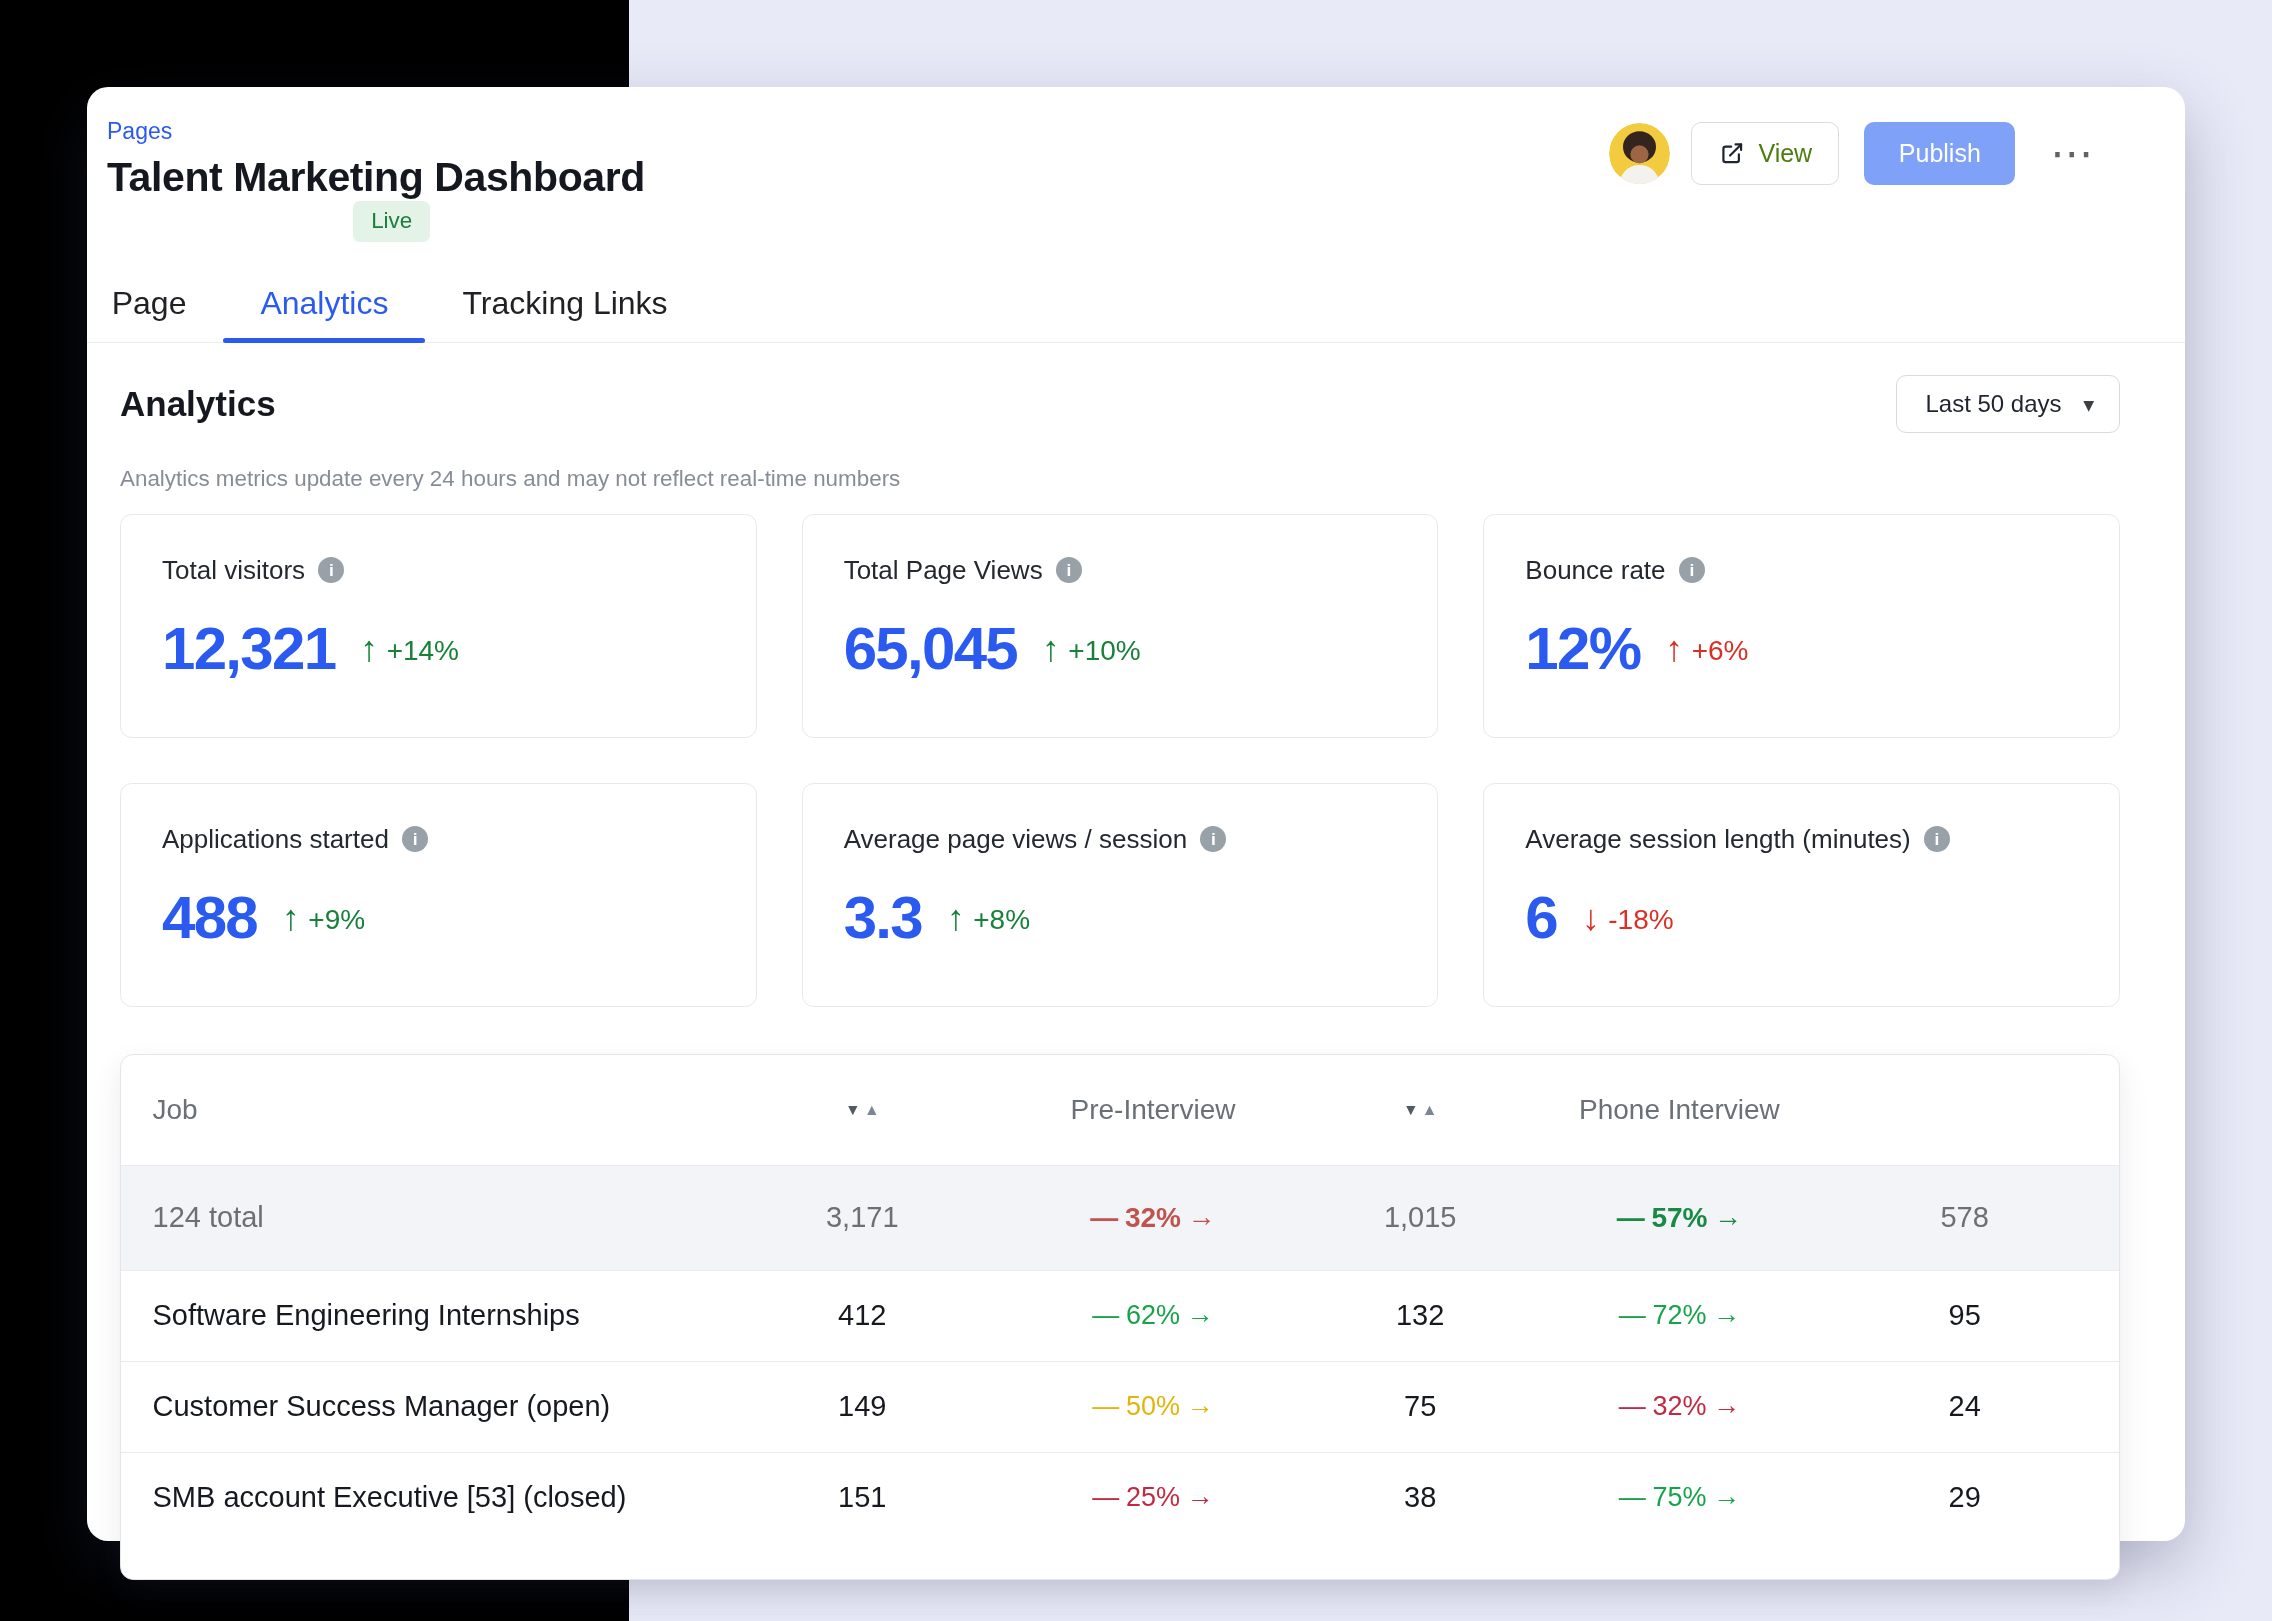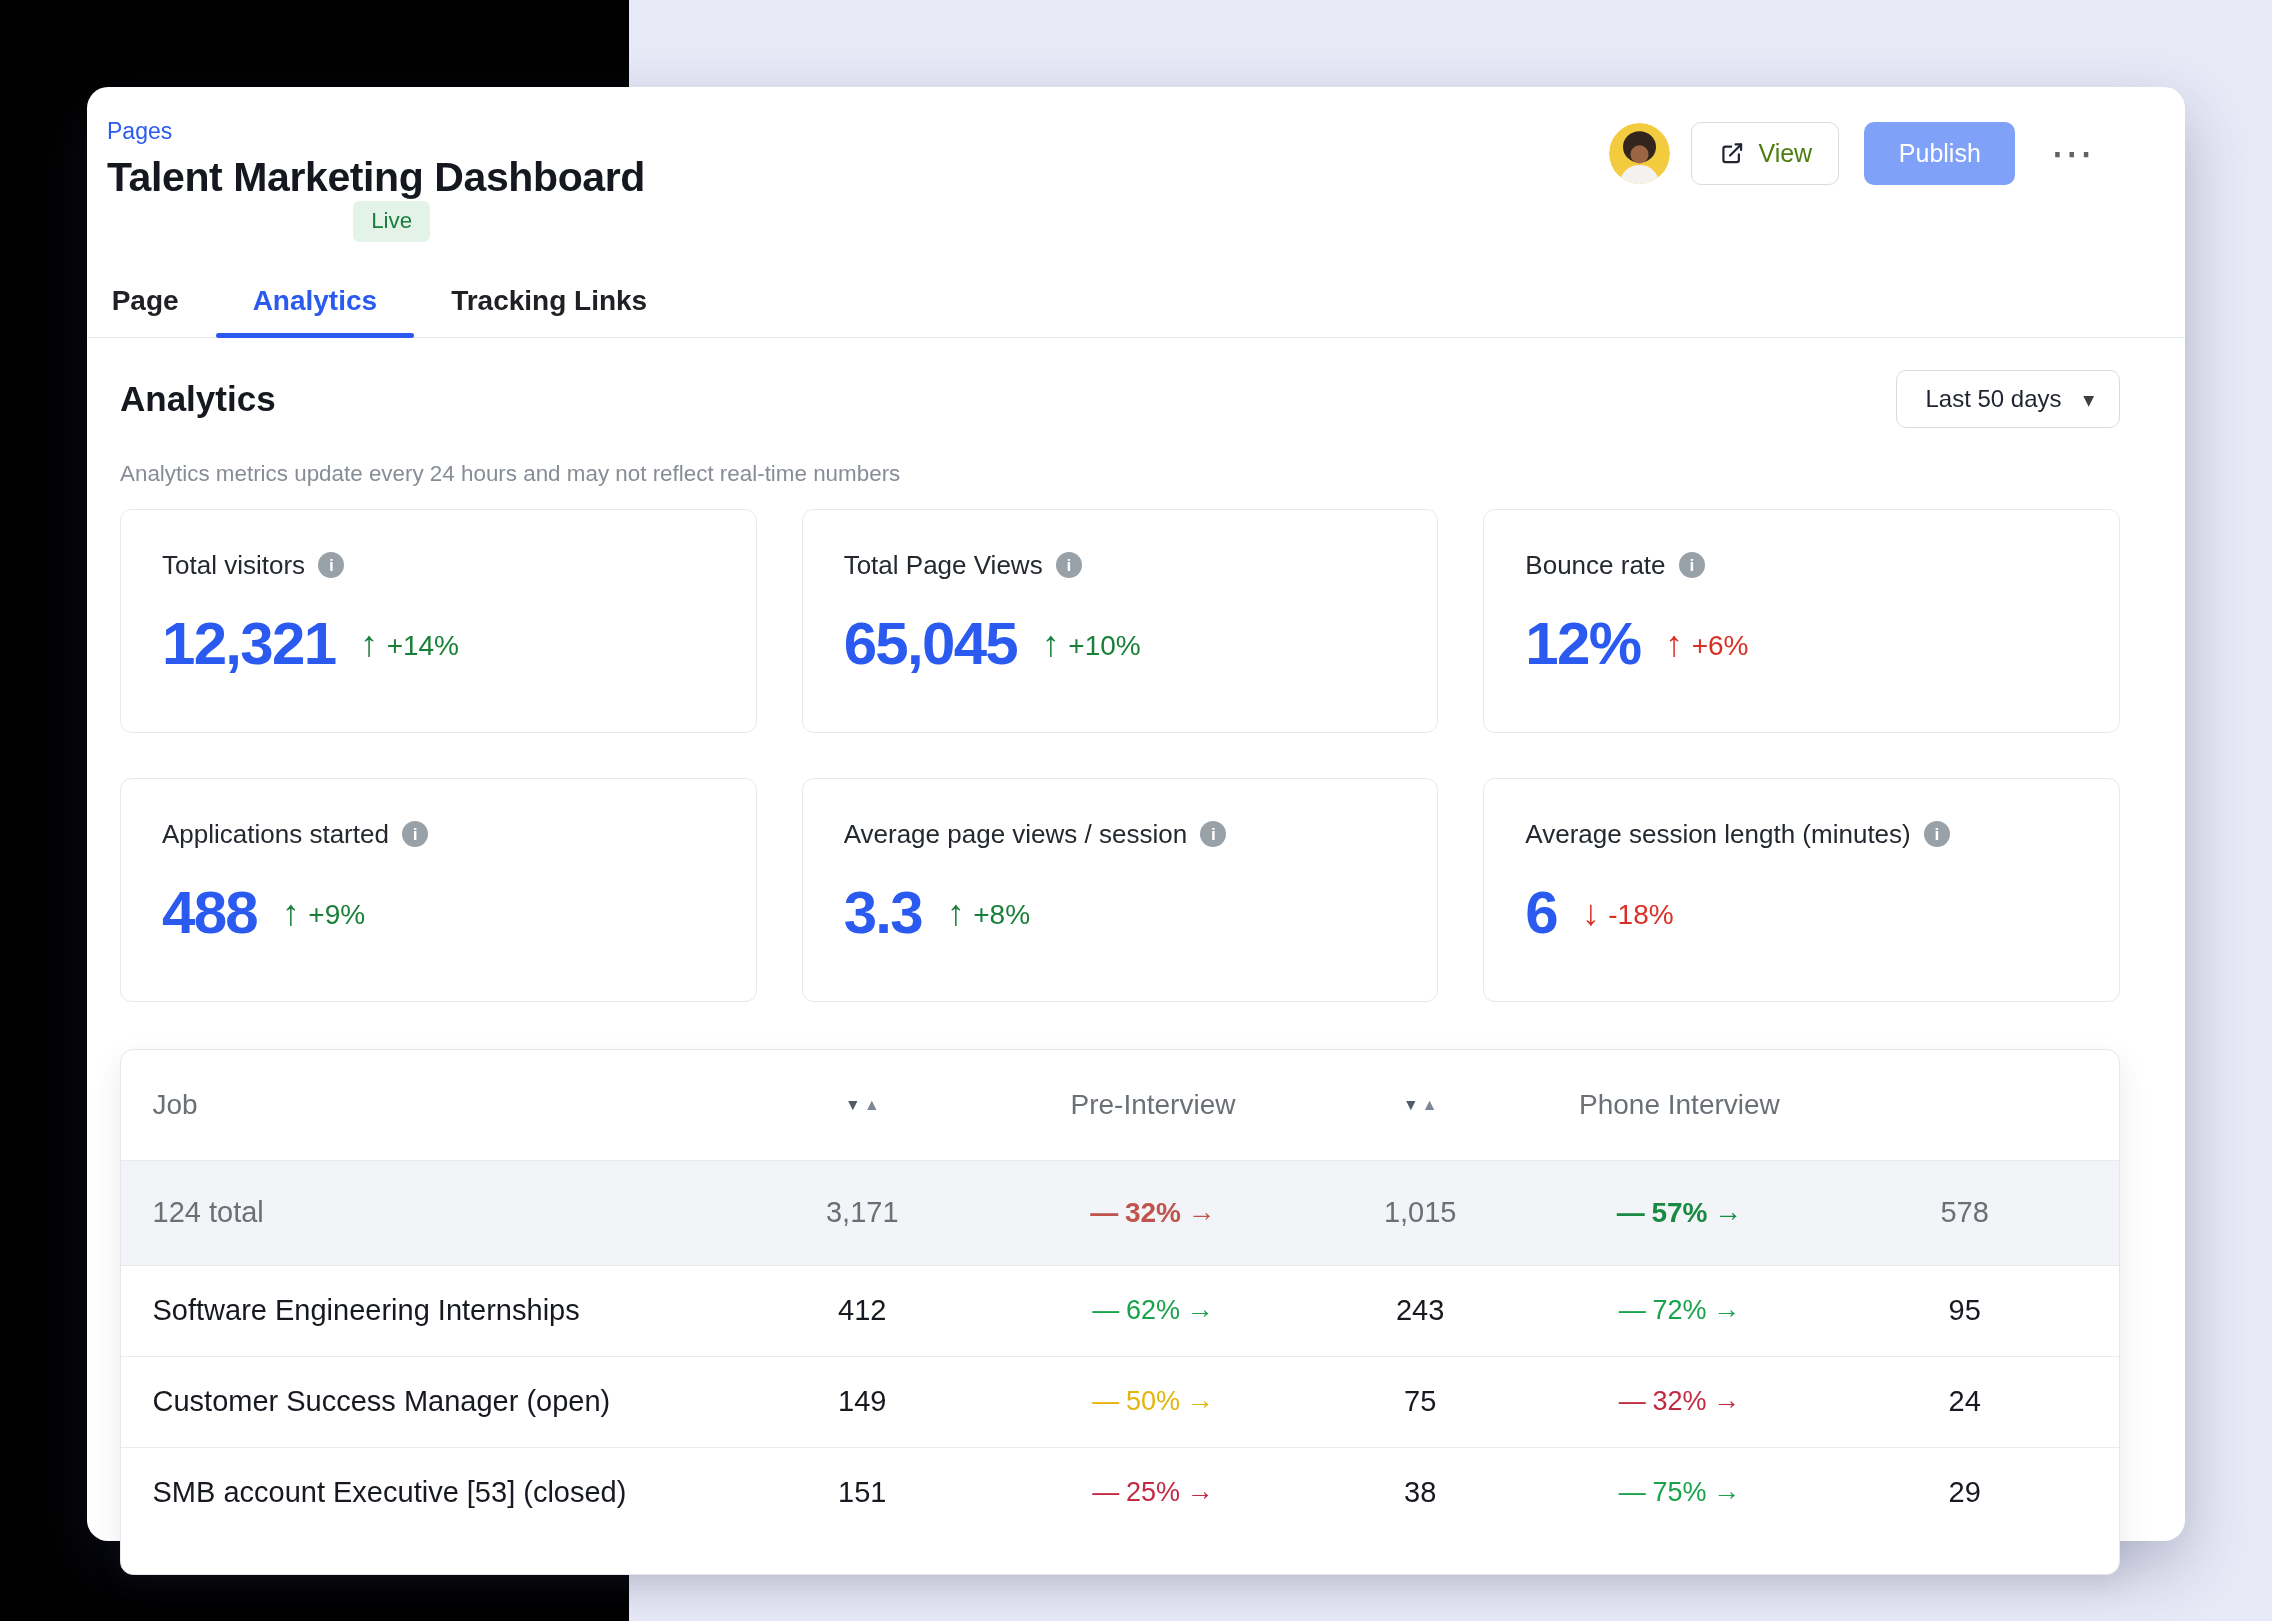--- a/index.html
+++ b/index.html
@@ -35,21 +35,21 @@
     height:63px; border-radius:10px; font-size:25px; font-weight:500; cursor:pointer;
   }
   .btn-view { width:148px; background:#fff; border:1.7px solid #DADCE2; color:#4d7c0f; }
   .btn-view svg { width:26.5px; height:26.5px; }
   .btn-publish { width:151px; border:none; color:#fff; margin-left:3.3px; }
   .more-btn { font-size:43px; color:#5F6368; margin-left:13.3px; line-height:1; cursor:pointer; letter-spacing:0.8px; }
 
   
   .tabs { display:flex; margin-top:26.5px; padding-left:1.7px; border-bottom:1.7px solid #E9EAED; }
   .tab {
-    position:relative; padding:16.6px 37px 20px; font-size:28px; font-weight:700;
+    position:relative; padding:16.6px 37px 20px; font-size:32px; font-weight:400;
     color:#202124; cursor:pointer;
   }
   .tab:first-child { padding-left:23px; }
   .tab.active::after {
     content:""; position:absolute; left:0; right:0; bottom:-1.7px; height:5px;
     background:#2A5AEF; border-radius:2.5px;
   }
 
   
   .content { padding:41px 65px 0 33px; }
@@ -274,21 +274,21 @@
       </div>
 
       <div class="t-row t-data">
         <div class="cell job">Software Engineering Internships</div>
         <div class="cell">412</div>
         <div class="cell conv" style="color: rgb(24, 163, 74);">
           <span>—</span>
             <span>62%</span>
             <span class="flow">→</span>
         </div>
-        <div class="cell">243</div>
+        <div class="cell">132</div>
         <div class="cell conv" style="color: rgb(24, 163, 74);">
           <span>—</span>
             <span>72%</span>
             <span class="flow">→</span>
         </div>
         <div class="cell">95</div>
       </div>
 
       <div class="t-row t-data">
         <div class="cell job">Customer Success Manager (open)</div>

